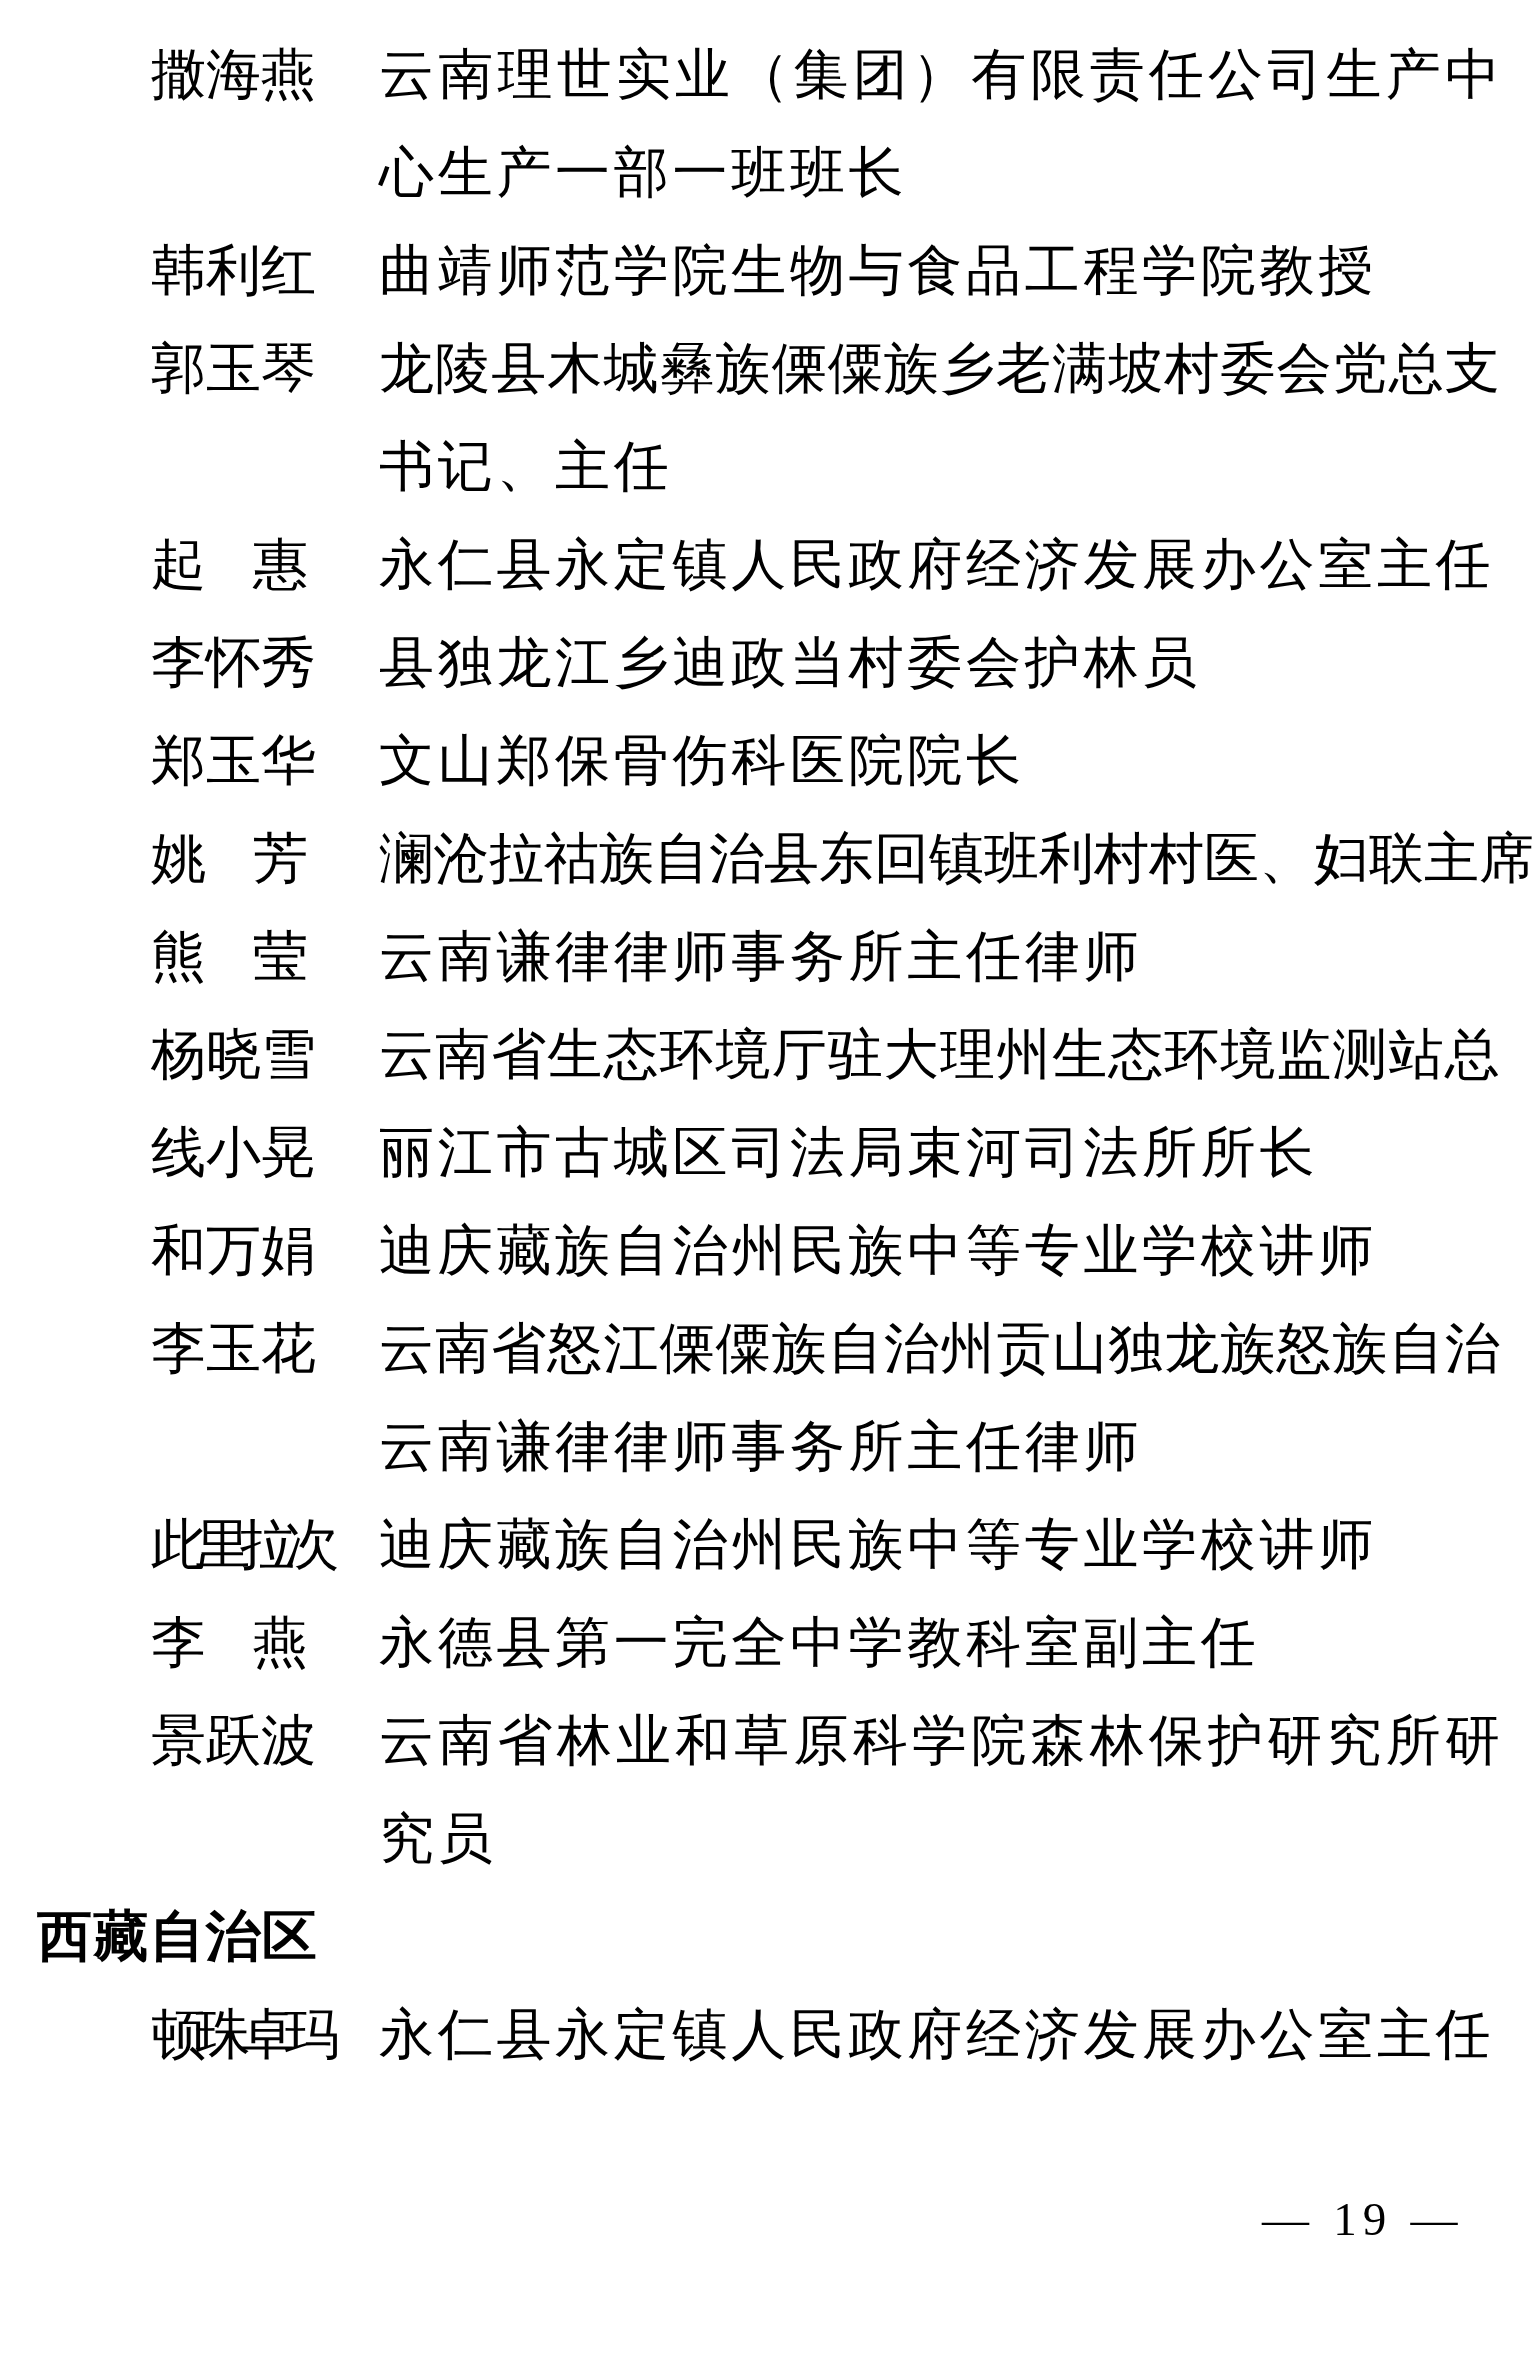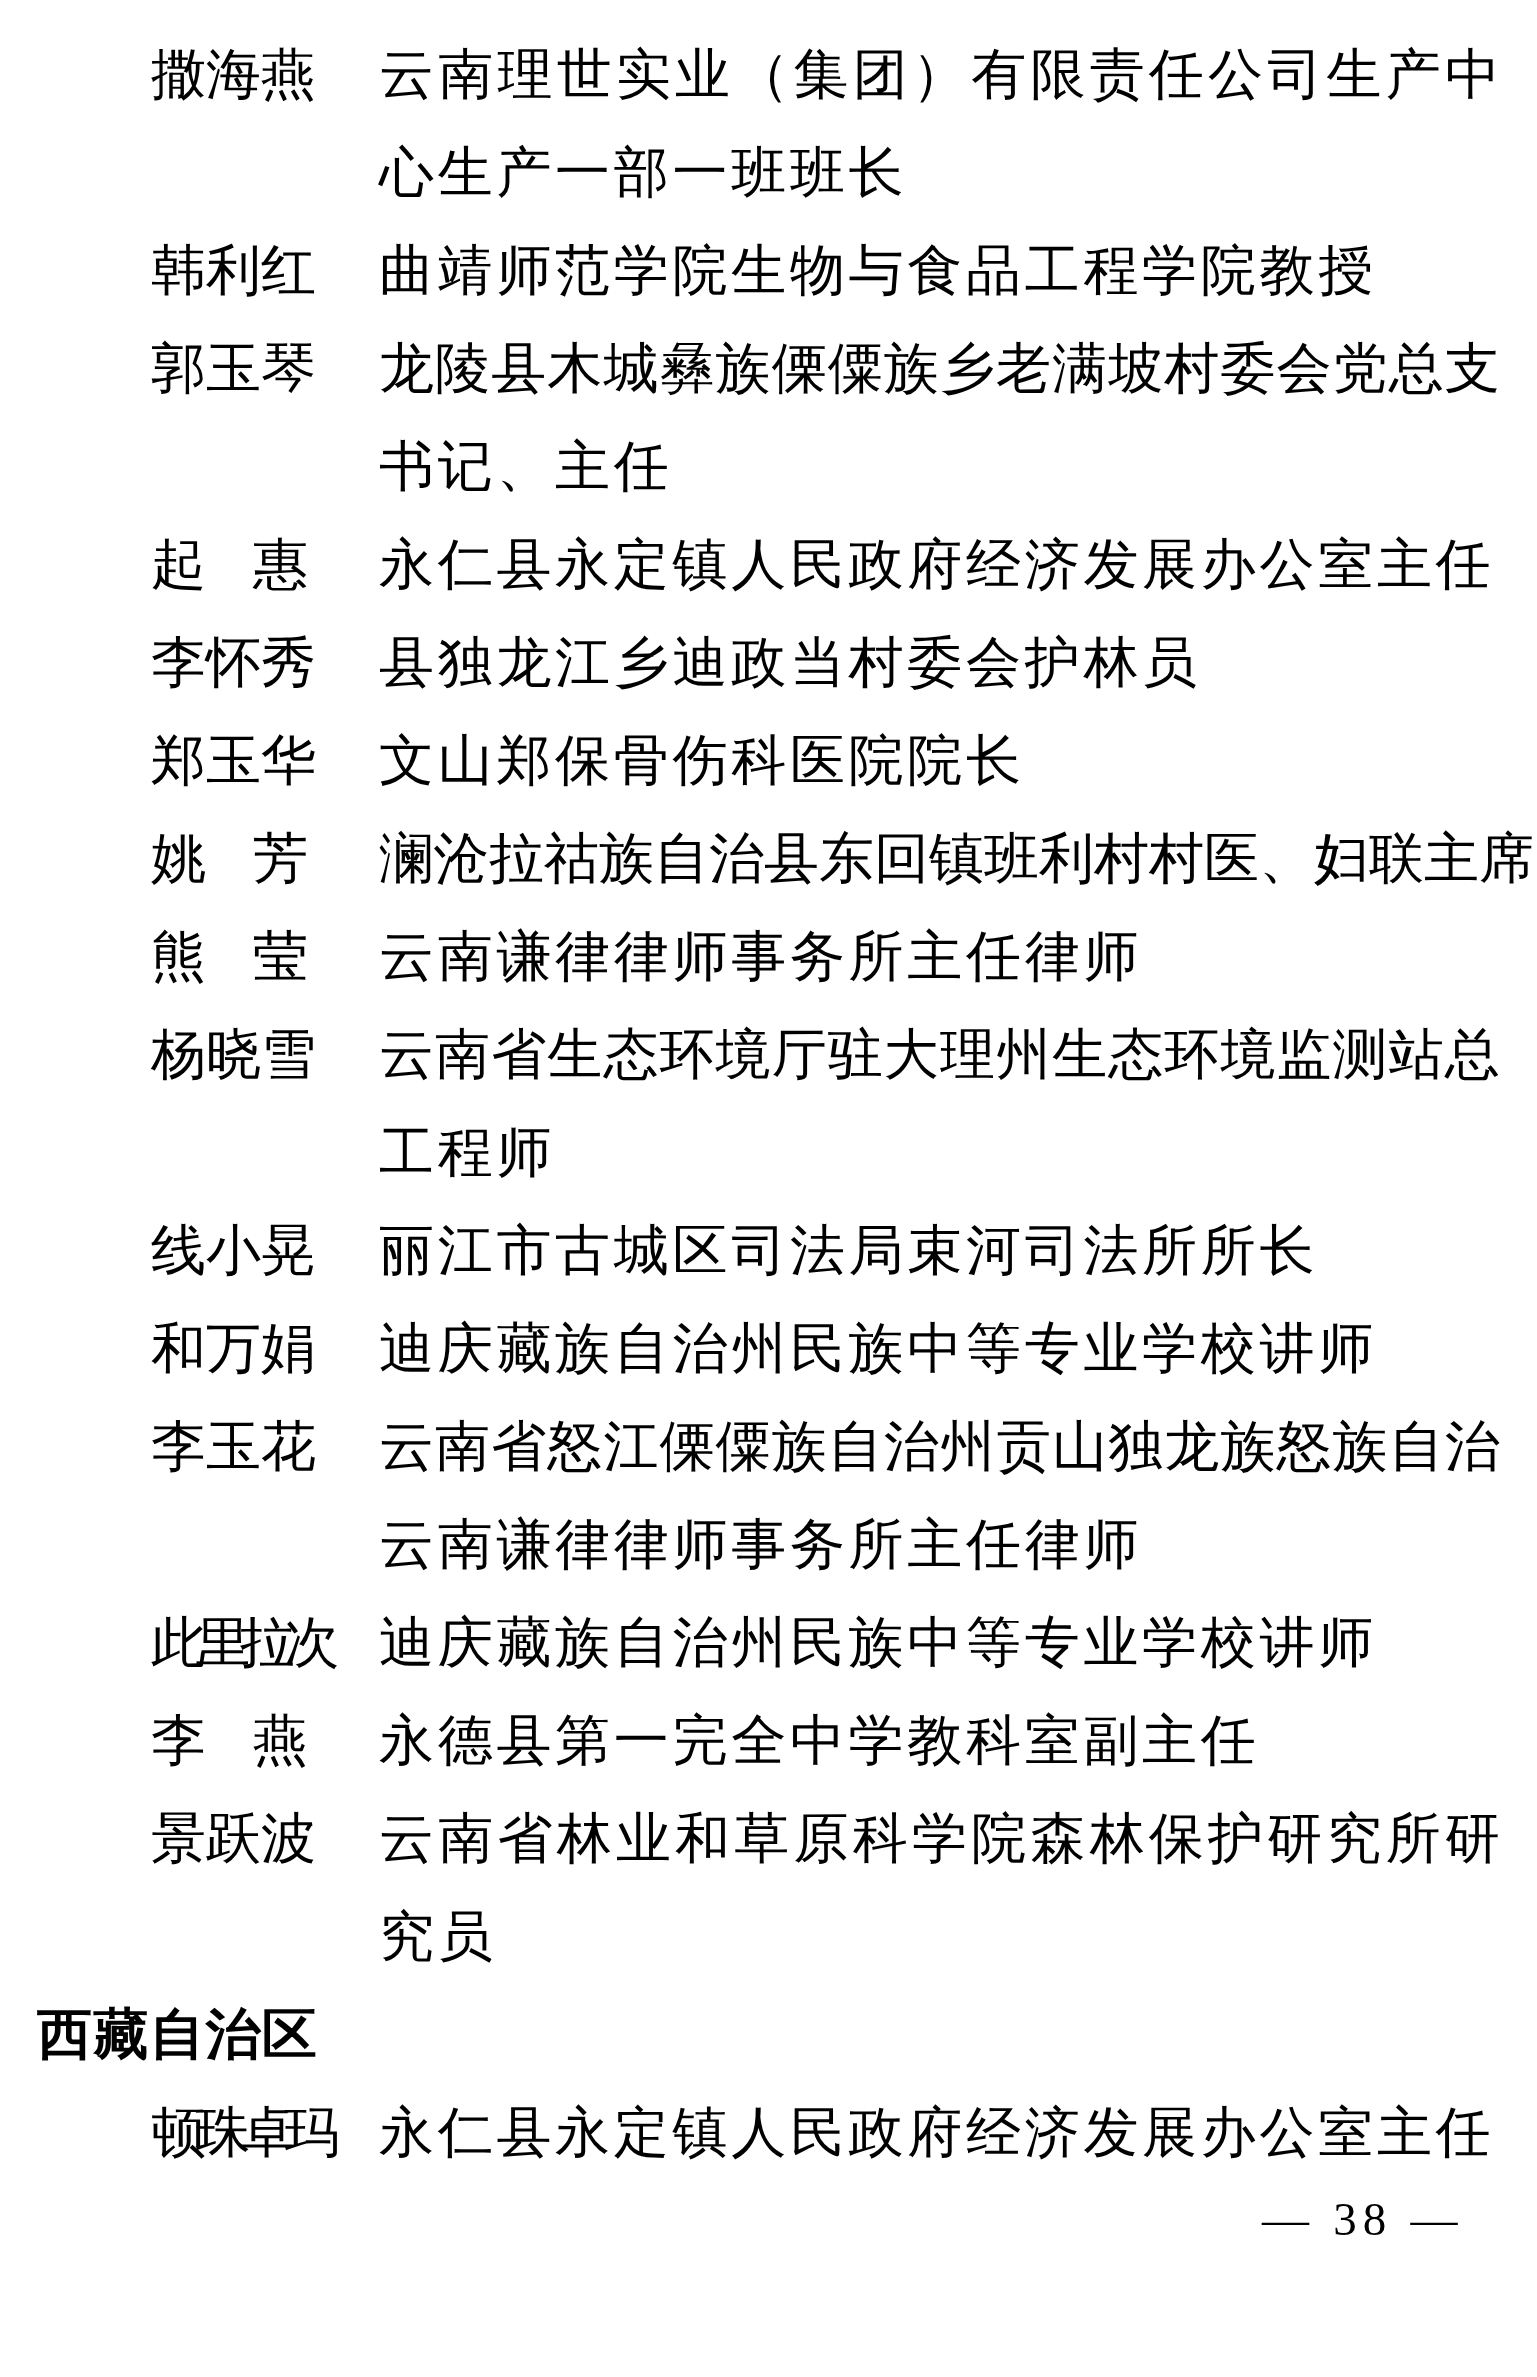--- a/index.html
+++ b/index.html
@@ -226,21 +226,20 @@
             <span>州</span>
             <span>生</span>
             <span>态</span>
             <span>环</span>
             <span>境</span>
             <span>监</span>
             <span>测</span>
             <span>站</span>
             <span>总</span>
           </div>
-          <div class="line">工程师</div>
         </div>
       </div>
       <div class="entry">
         <div class="name-col line-h">
           <div class="name">
             <span class="nc">线</span>
             <span class="nc">小</span>
             <span class="nc">晃</span>
           </div>
         </div>
@@ -349,15 +348,15 @@
       <div class="section-header">西藏自治区</div>
       <div class="entry">
         <div class="name-col line-h">
           <div class="name n4"><span class="nc">顿</span><span class="nc">珠</span><span class="nc">卓</span><span class="nc">玛</span></div>
         </div>
         <div class="desc">
           <div class="line">永仁县永定镇人民政府经济发展办公室主任</div>
         </div>
       </div>
     </div>
-  <div class="page-number">— 38 —</div>
+  <div class="page-number">— 19 —</div>
 </div>
 
 
 </body></html>

